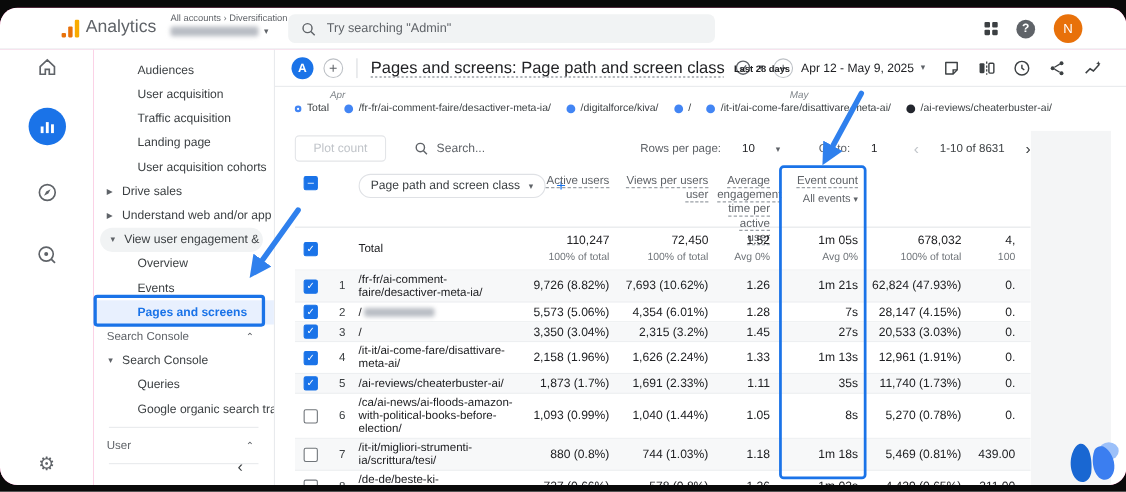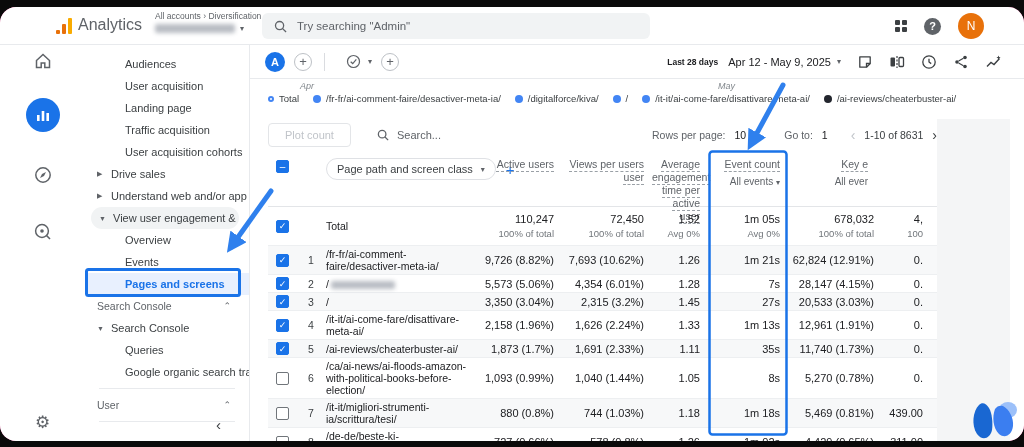--- a/index.html
+++ b/index.html
@@ -64,21 +64,21 @@
   .gutter { position:absolute; left:687px; right:14px; top:40px; bottom:0; background:#f4f5f6; }
 
   .legend { position:absolute; top:14px; left:18px; display:flex; gap:14px; align-items:center; white-space:nowrap; }
   .lg-chip { display:flex; align-items:center; gap:5px; font-size:9.5px; color:#3c4043; cursor:pointer; }
   .lg-dot { width:8px; height:8px; border-radius:50%; flex:0 0 8px; }
   .lg-ring { width:6px; height:6px; border-radius:50%; border:2px solid #4285f4; background:#fff; flex:0 0 6px; }
 
   .toolbar { position:absolute; top:40px; left:18px; width:669px; height:32px; display:flex; align-items:center; background:#fff; }
   .plot-btn { padding:5px 16px; border:1px solid #e3e5e8; border-radius:4px; color:#c0c4c9; font-size:11px; background:#fff; cursor:pointer; }
   .tb-search { display:flex; align-items:center; gap:8px; margin-left:26px; color:#5f6368; font-size:11px; }
-  .tb-right { margin-left:auto; display:flex; align-items:center; gap:9px; font-size:10.5px; color:#5f6368; }
+  .tb-right { margin-left:auto; display:flex; align-items:center; gap:19px; font-size:10.5px; color:#5f6368; }
   .tb-right b { color:#202124; font-weight:normal; }
   .pg-prev { color:#c0c4c9; font-size:14px; margin-left:14px; cursor:default; }
   .pg-next { color:#3c4043; font-size:14px; cursor:pointer; }
   .pg-range { color:#3c4043; }
   .gap-l { margin-left:16px; }
 
   
   .table { position:absolute; top:72px; left:18px; width:669px; bottom:0; overflow:hidden; background:#fff; }
   .tcols { display:grid; grid-template-columns:28px 30px 150px 86px 90px 56px 80px 94px 55px; }
   .thead { height:56px; border-bottom:1px solid #e3e5e8; }
@@ -177,22 +177,22 @@
     </div>
     <div class="rail-btn" style="top:363px">
         <span class="gear">⚙</span>
       </div>
   </nav>
 
   <nav class="sidenav">
     <div>
         <div class="snav-item lvl2">Audiences</div>
         <div class="snav-item lvl2">User acquisition</div>
+        <div class="snav-item lvl2">Traffic acquisition</div>
         <div class="snav-item lvl2">Landing page</div>
-        <div class="snav-item lvl2">Traffic acquisition</div>
         <div class="snav-item lvl2">User acquisition cohorts</div>
         <div class="snav-item lvl1">
           <span class="arr">▶</span>
           <span>Drive sales</span>
         </div>
         <div class="snav-item lvl1">
           <span class="arr">▶</span>
           <span>Understand web and/or app t...</span>
         </div>
         <div class="snav-item lvl1 gpill">
@@ -220,20 +220,21 @@
         <div class="snav-div"></div>
       </div>
     <span class="collapse-btn">‹</span>
   </nav>
 
   <main class="main">
     <div class="report-header">
       <span class="chip-a">A</span>
       <span class="plus-circle">+</span>
       <span class="vline"></span>
+      <span class="rpt-title">Pages and screens: Page path and screen class</span>
       <span class="title-icons">
         <svg class="ic" width="15" height="15" viewBox="0 0 16 16">
             <circle cx="8" cy="8" r="6.4" fill="none" stroke="#5f6368" stroke-width="1.3"></circle>
             <path d="M5 8.2 L7.2 10.2 L11 5.8" fill="none" stroke="#5f6368" stroke-width="1.3"></path>
           </svg>
         <span class="caret">▾</span>
         <span class="plus-circle" style="margin-left:2px">+</span>
       </span>
       <span class="rh-right">
         <span class="date-preset">Last 28 days</span>
@@ -339,21 +340,20 @@
             <span class="dim-pill">
                 <span>Page path and screen class</span>
                 <span class="caret">▾</span>
               </span>
             <span class="dim-plus">+</span>
           </div>
             <div class="mh"><span class="lbl">Active users</span></div>
             <div class="mh"><span class="lbl">Views per users user</span></div>
             <div class="mh"><span class="lbl">Average engagement time per active user</span></div>
             <div class="mh"><span class="lbl">Event count</span><div class="flt"><span class="fv">All events</span> <span class="caret">▾</span></div></div>
-            <div class="mh keycol"><span class="lbl">Key e</span><div class="flt"><span class="fv">All ever</span></div></div>
           </div>
         <div class="trow totals tcols">
           <div class="cbc">
               <span class="cb on">✓</span>
             </div>
           <div></div>
           <div class="path-c">Total</div>
           <div class="val">
               <div>110,247</div>
               <div class="sub">100% of total</div>
@@ -383,21 +383,21 @@
             <div class="trow drow tcols odd">
               <div class="cbc">
                 <span class="cb on">✓</span>
               </div>
               <div class="num-c">1</div>
               <div class="path-c"><span class="pp">/fr-fr/ai-comment-faire/desactiver-meta-ia/</span></div>
               <div class="val">9,726 (8.82%)</div>
               <div class="val">7,693 (10.62%)</div>
               <div class="val">1.26</div>
               <div class="val">1m 21s</div>
-              <div class="val">62,824 (12.91%)</div>
+              <div class="val">62,824 (47.93%)</div>
               <div class="val keyv">0.</div>
             </div>
             <div class="trow drow tcols">
               <div class="cbc">
                 <span class="cb on">✓</span>
               </div>
               <div class="num-c">2</div>
               <div class="path-c"><span class="pp">/</span><span class="blurbar row-blur"></span></div>
               <div class="val">5,573 (5.06%)</div>
               <div class="val">4,354 (6.01%)</div>

